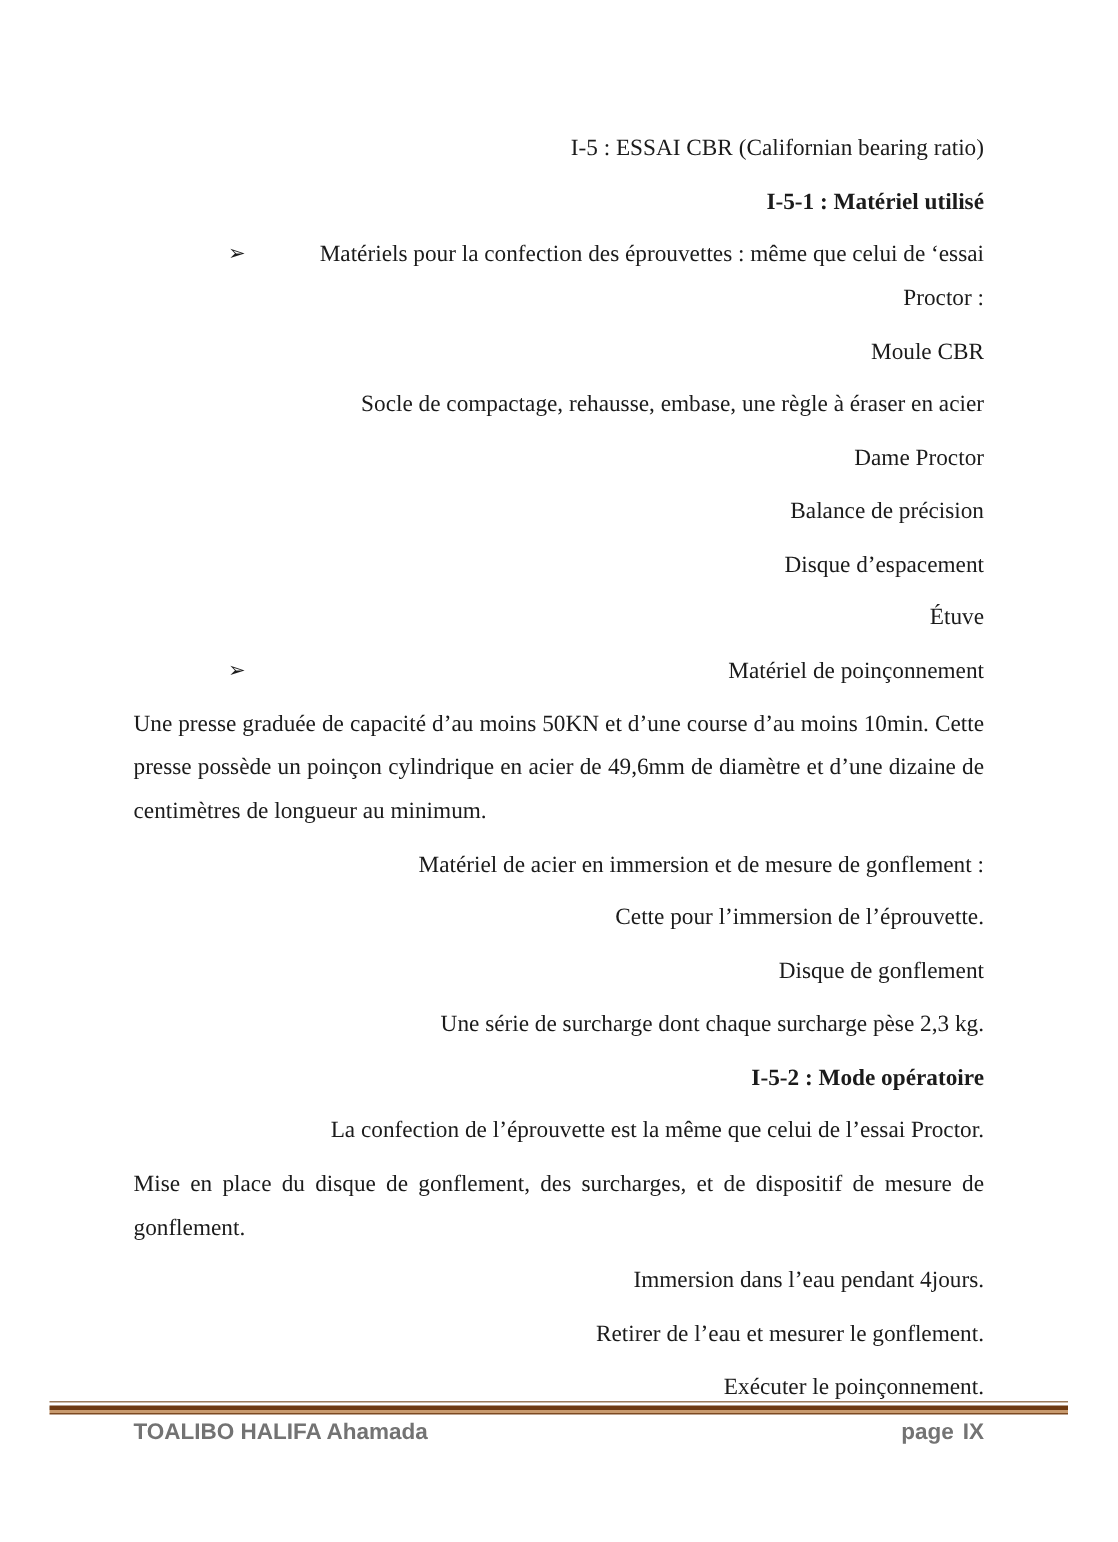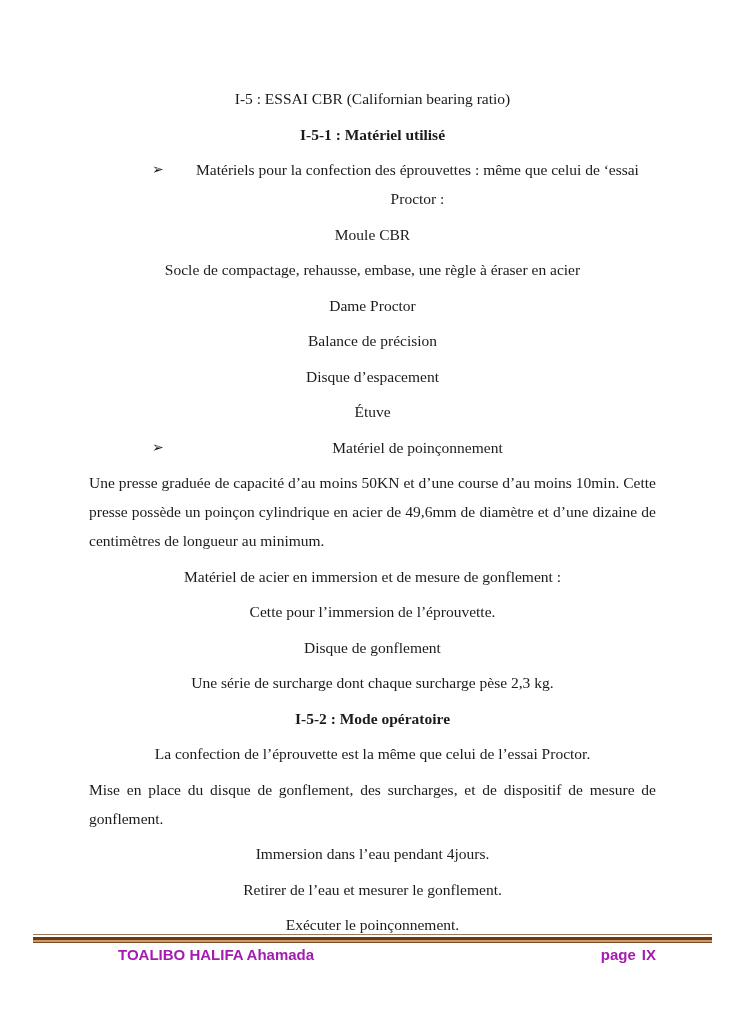--- a/index.html
+++ b/index.html
@@ -20,21 +20,21 @@
     top: 84px;
     width: 567px;
     font-family: "Liberation Serif", serif;
     font-size: 15.5px;
     color: #1b1b1b;
     text-rendering: optimizeLegibility;
   }
   .content p {
     margin: 0 0 6.5px 0;
     line-height: 29px;
-    text-align: center;
+    text-align: right;
   }
   .content p.bold {
     font-weight: bold;
   }
   .content p.justify {
     text-align: justify;
     text-justify: inter-word;
   }
   .content p.bullet {
     position: relative;
@@ -105,21 +105,21 @@
     </div>
 
   <div class="footer-rule">
     <div class="r1" style="background: rgb(155, 122, 90);"></div>
     <div class="r2"></div>
     <div class="r3" style="background: rgb(110, 58, 18);"></div>
     <div class="r4" style="background: rgb(200, 154, 110);"></div>
     <div class="r5" style="background: rgb(124, 74, 34);"></div>
   </div>
 
-  <div class="footer-text" style="color: #a21caf; margin-left: 29px;">
+  <div class="footer-text" style="color: #737373;">
     <span>TOALIBO HALIFA Ahamada</span>
     <span class="footer-page">
       <span>page</span>
       <span>IX</span>
     </span>
   </div>
 
 </div>
 
 </body></html>

